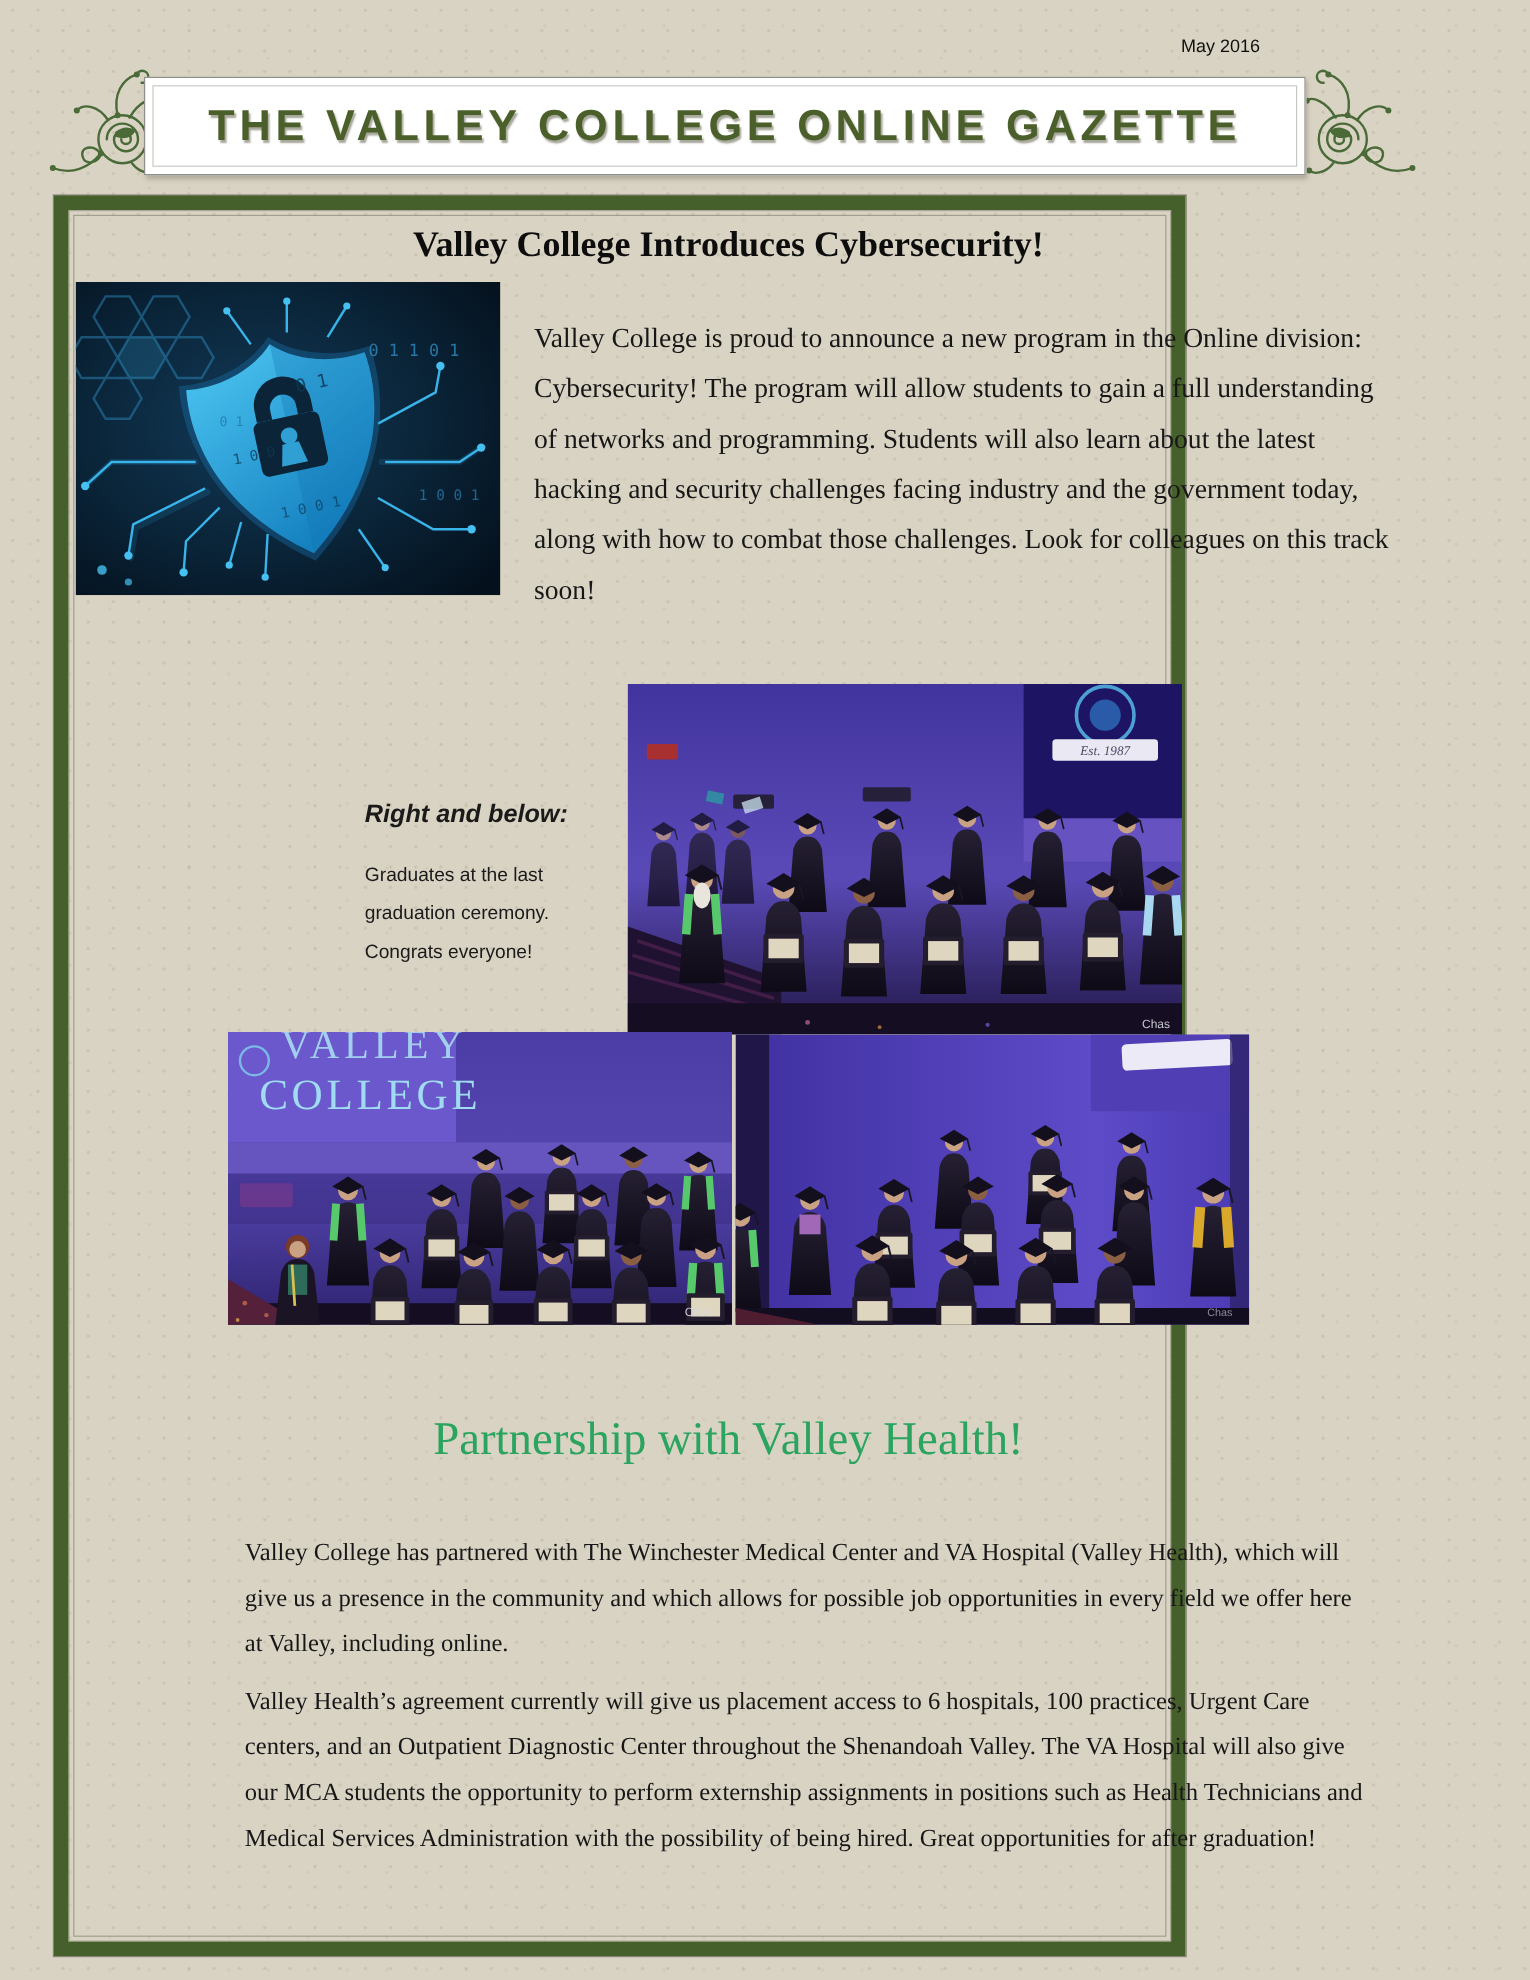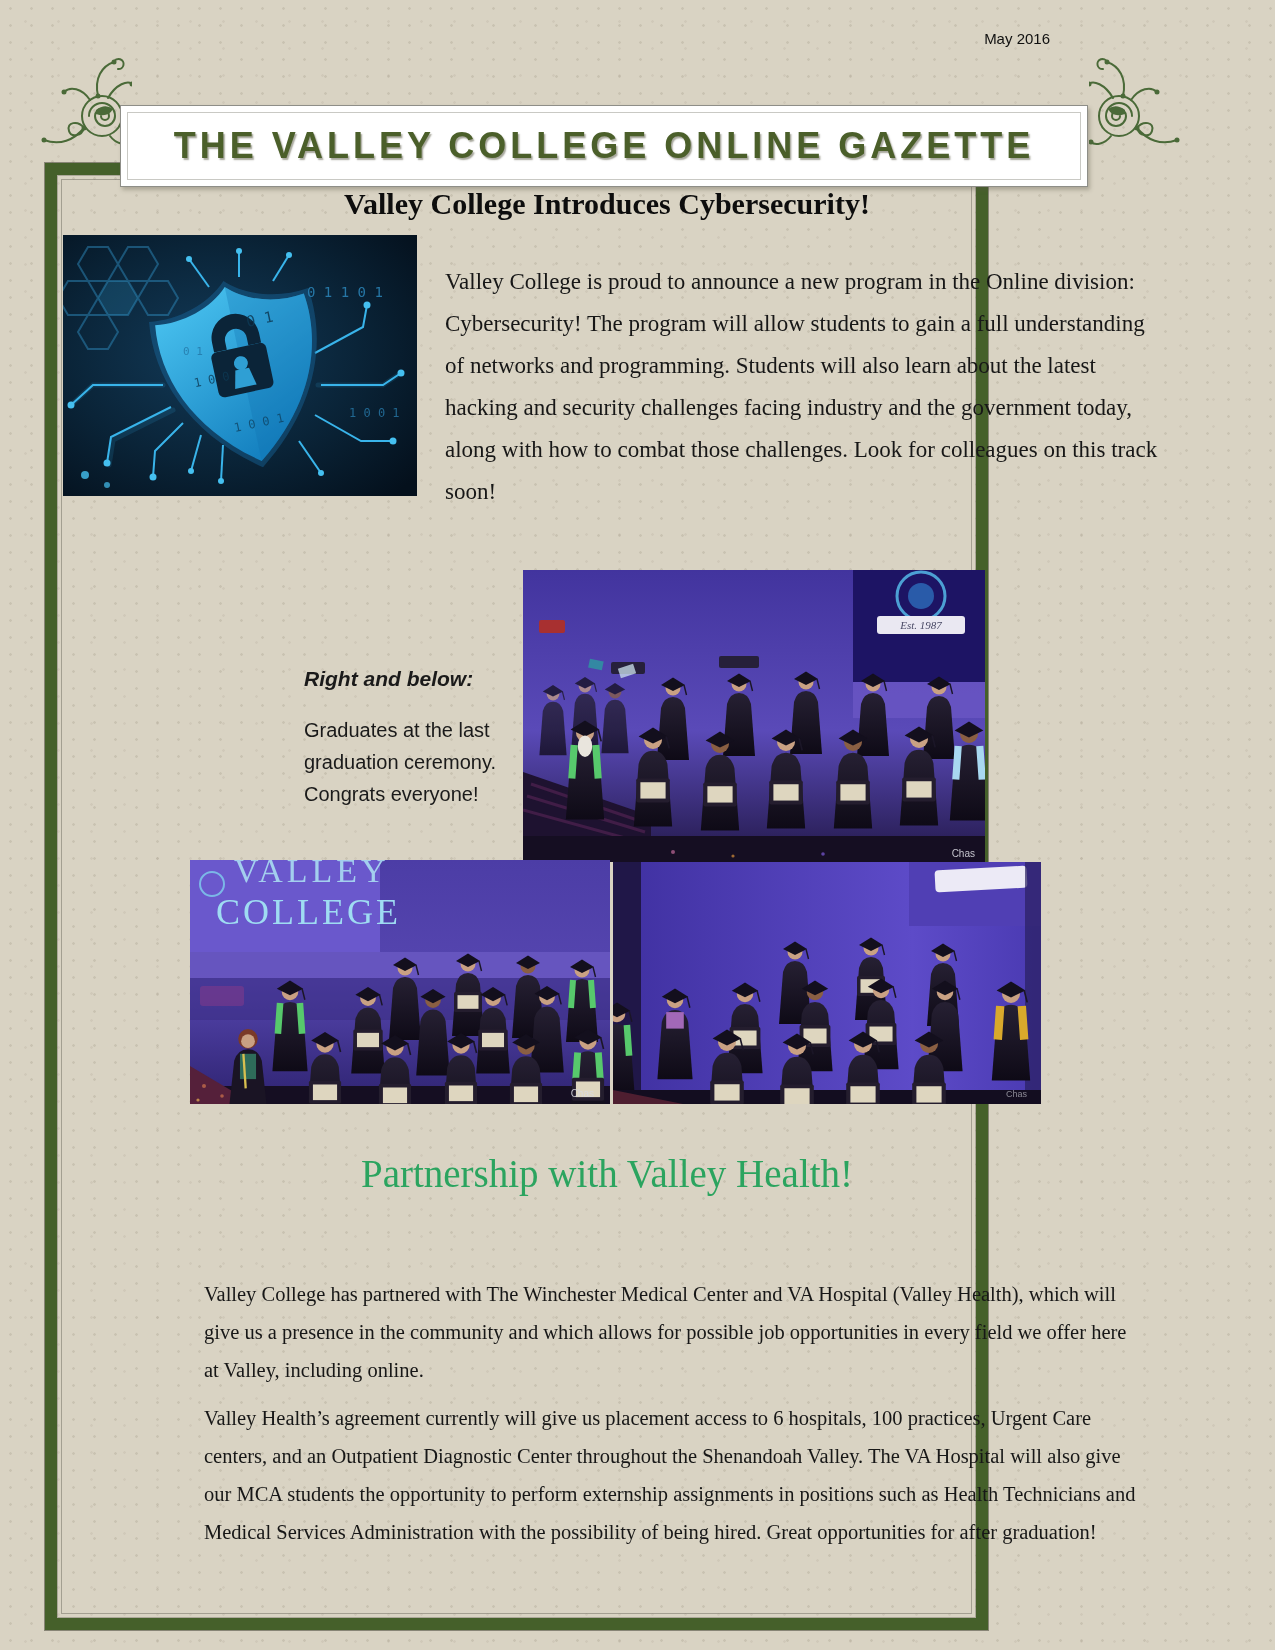--- a/index.html
+++ b/index.html
@@ -6,46 +6,46 @@
   .page{position:relative;width:1275px;height:1650px;margin:0 auto;overflow:hidden;
     background-color:#d9d3c3;
     background-image:
       radial-gradient(circle, rgba(105,95,75,.14) 1px, rgba(0,0,0,0) 1.6px),
       radial-gradient(circle, rgba(130,120,100,.10) 1px, rgba(0,0,0,0) 1.6px);
     background-size:21px 17px,33px 27px;background-position:0 0,9px 8px;
     font-family:"Liberation Serif",serif;color:#141414;}
   .date{position:absolute;top:30px;left:950px;width:100px;text-align:right;
     font-family:"Liberation Sans",sans-serif;font-weight:500;font-size:15px;color:#101010;}
   .banner{position:absolute;left:120px;top:64px;width:966px;height:80px;background:#ffffff;
-    border:1px solid #8e8e88;box-shadow:2px 3px 4px rgba(90,85,70,.35);z-index:2;margin-top:41px;}
+    border:1px solid #8e8e88;box-shadow:2px 3px 4px rgba(90,85,70,.35);z-index:2;}
   .banner::before{content:"";position:absolute;inset:6px;border:1px solid #c9c9c4;}
   .banner-title{position:absolute;inset:0;display:flex;align-items:center;justify-content:center;
     font-family:"Liberation Sans",sans-serif;font-weight:bold;font-size:36px;letter-spacing:4px;
     color:#4b5f2a;text-shadow:1.5px 2px 1.5px rgba(60,60,35,.45);white-space:nowrap;}
   .flourish{position:absolute;top:54px;width:92px;height:98px;z-index:1;}
   .fl-left{left:40px;}
   .fl-right{left:1089px;transform:scaleX(-1);}
   .frame{position:absolute;left:45px;top:163px;width:943px;height:1467px;box-sizing:border-box;
     border:12px solid #45602a;
     box-shadow:0 0 0 1px rgba(70,70,55,.55), inset 0 0 0 1px rgba(70,70,55,.3);}
   .frame::before{content:"";position:absolute;inset:4px;border:1px solid rgba(110,108,95,.5);pointer-events:none;}
   .article-title{position:absolute;left:0;top:12px;width:1100px;margin:0;text-align:center;
     font-family:"Liberation Serif",serif;font-size:30px;font-weight:bold;color:#0d0d0d;}
   .cyber-img{position:absolute;left:6px;top:60px;width:354px;height:261px;display:block;}
   .cyber-body{position:absolute;left:372px;top:70px;width:714px;margin:16px;
     font-size:23px;line-height:42px;color:#171717;}
   .caption{position:absolute;left:247px;top:492px;width:222px;
     font-family:"Liberation Sans",sans-serif;color:#1a1a1a;}
   .cap-lead{font-size:21px;font-weight:bold;font-style:italic;margin-bottom:23px;}
-  .cap-line{font-size:20px;line-height:32px;}
+  .cap-line{font-size:16px;line-height:32px;}
   .photo{position:absolute;display:block;}
   .photo-top{left:466px;top:395px;width:462px;height:292px;}
   .photo-left{left:133px;top:685px;width:420px;height:244px;}
   .photo-right{left:556px;top:687px;width:428px;height:242px;}
-  .article-title2{position:absolute;left:0;top:976px;width:1100px;margin:0;text-align:center;
+  .article-title2{position:absolute;left:0;top:1002px;width:1100px;margin:0;text-align:center;
     font-family:"Liberation Serif",serif;font-size:39px;font-weight:500;color:#2ba45f;}
   .health-text{position:absolute;left:106px;top:1100px;width:932px;
     font-size:20.5px;line-height:38px;color:#171717;margin-left:41px;}
   .health-text p{margin:0 0 10px 0;}
 </style>
 </head>
 <body>
 
 <div class="page">
 

